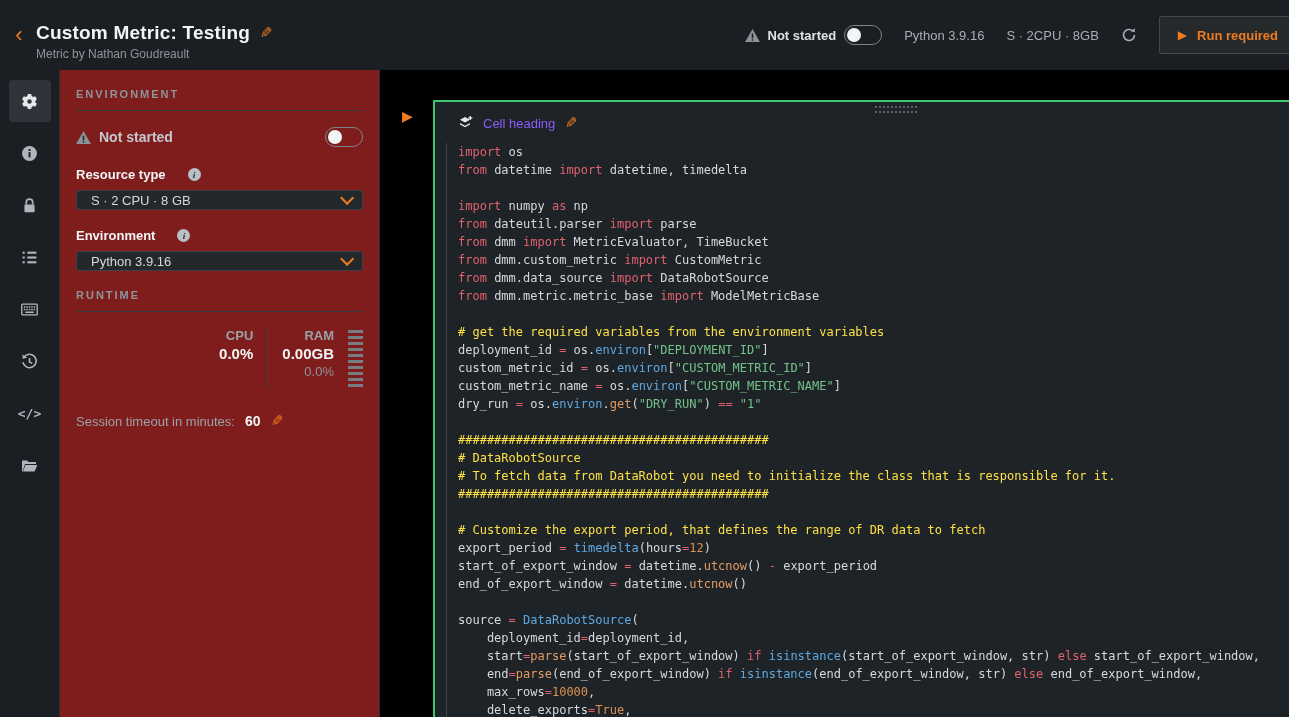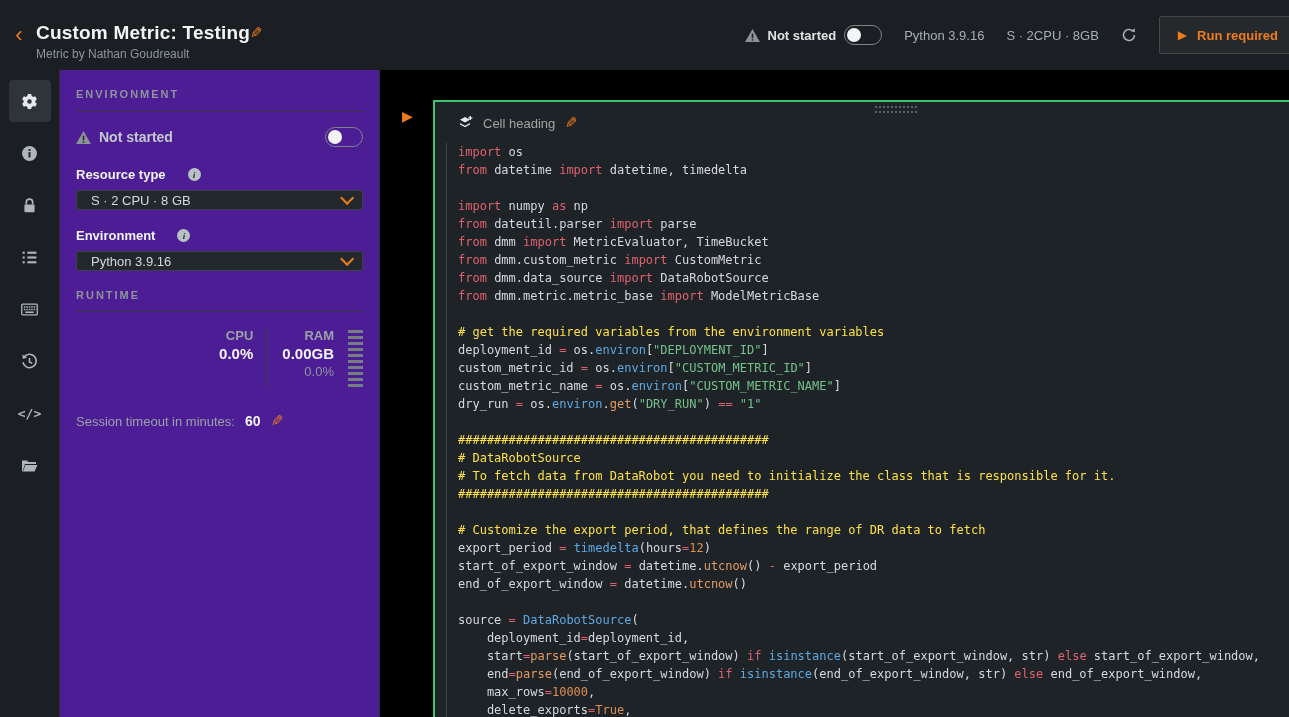--- a/index.html
+++ b/index.html
@@ -6,21 +6,21 @@
   html,body { width:1289px; height:717px; overflow:hidden; background:#000;
     font-family:"Liberation Sans", sans-serif; }
 
   
   .top-header { height:70px; background:#1b1f23; display:flex; align-items:center;
     justify-content:space-between; padding:0 0 0 10px; }
   .hdr-left { display:flex; align-items:flex-start; gap:8px; }
   .back-btn { color:#ec7c1e; font-size:22px; line-height:22px; margin-top:14px; cursor:pointer;
     width:18px; text-align:center; }
   .title-block { display:flex; flex-direction:column; gap:3px; padding-top:12px; }
-  .title-row { display:flex; align-items:center; gap:0; }
+  .title-row { display:flex; align-items:center; gap:10px; }
   .nb-title { color:#f2f4f5; font-size:19px; font-weight:bold; letter-spacing:.2px; }
   .pencil { color:#ec7c1e; font-size:15px; display:inline-block; transform:scaleX(-1); cursor:pointer; }
   .nb-subtitle { color:#8d959b; font-size:12px; }
   .hdr-right { display:flex; align-items:center; gap:22px; padding-right:0; }
   .status-cluster { display:flex; align-items:center; gap:8px; }
   .warn-icon { width:15px; height:13px; }
   .status-text { color:#dfe3e5; font-size:13px; font-weight:bold; }
   .toggle { width:38px; height:20px; border:1px solid #7c848a; border-radius:11px; position:relative;
     background:transparent; cursor:pointer; flex:0 0 auto; }
   .toggle .knob { position:absolute; left:2px; top:2px; width:14px; height:14px; border-radius:50%;
@@ -38,21 +38,21 @@
   
   .rail { width:60px; background:#1b1f23; border-right:1px solid #2a2f34; display:flex;
     flex-direction:column; align-items:center; padding-top:10px; gap:10px; }
   .rail-item { width:42px; height:42px; border-radius:4px; display:flex; align-items:center;
     justify-content:center; cursor:pointer; }
   .rail-item.active { background:#2e343a; }
   .rail-item svg { width:17px; height:17px; }
   .rail-code { color:#aeb6bb; font-family:"DejaVu Sans Mono", monospace; font-size:13px; font-weight:bold; }
 
   
-  .panel { width:320px; background:#4c1d95; border-right:1px solid #2a2f34; padding:18px 16px 0 16px; }
+  .panel { width:320px; background:#7f1d1d; border-right:1px solid #2a2f34; padding:18px 16px 0 16px; }
   .section-head { color:#8d959b; font-size:11px; font-weight:bold; letter-spacing:2px; }
   .divider { height:1px; background:#32383d; margin:10px 0 16px 0; }
   .status-row { display:flex; align-items:center; justify-content:space-between; margin-bottom:20px; }
   .status-row .left { display:flex; align-items:center; gap:8px; }
   .panel-status { color:#c3c9cd; font-size:14px; font-weight:bold; }
   .field-label { color:#f2f4f5; font-size:13px; font-weight:bold; display:flex; align-items:center;
     gap:22px; margin-bottom:8px; }
   .info-dot { width:13px; height:13px; border-radius:50%; background:#b9c0c5; color:#1d2226;
     font-size:9px; font-weight:bold; display:inline-flex; align-items:center; justify-content:center;
     font-family:"Liberation Serif", serif; font-style:italic; }
@@ -81,21 +81,21 @@
   .cell-run { position:absolute; left:22px; top:38px; color:#ec7c1e; font-size:14px; cursor:pointer; }
   .cell { position:absolute; left:53px; top:30px; right:-36px; min-height:700px;
     background:#1e2328; border:2px solid #3ec66d; border-radius:1px; }
   .drag-handle { position:absolute; top:4px; left:440px; width:44px; height:7px;
     background-image:repeating-linear-gradient(to right,#5b6167 0 2px, transparent 2px 4px),
                      repeating-linear-gradient(to right,#5b6167 0 2px, transparent 2px 4px);
     background-size:100% 2px,100% 2px; background-position:0 0,0 5px; background-repeat:no-repeat,no-repeat;
     cursor:grab; }
   .cell-head { display:flex; align-items:center; gap:10px; padding:12px 0 4px 22px; }
   .cell-head .layers-icon svg { width:16px; height:16px; display:block; }
-  .cell-title { color:#a3a3a3; font-size:13px; }
+  .cell-title { color:#8b5cf6; font-size:13px; }
   .code-wrap { margin:7px 0 0 11px; border-left:1px solid #3d444b; padding:0 0 10px 11px; }
   .code { font-family:"DejaVu Sans Mono", monospace; font-size:12px; line-height:18px;
     white-space:pre; color:#d6d9dc; }
   .code-line { height:18px; }
   .tok-k { color:#e0616e; }
   .tok-t { color:#5fa8e0; }
   .tok-f { color:#e39a62; }
   .tok-s { color:#74c289; }
   .tok-n { color:#dd9050; }
   .tok-c { color:#fde047;text-align:center; }

